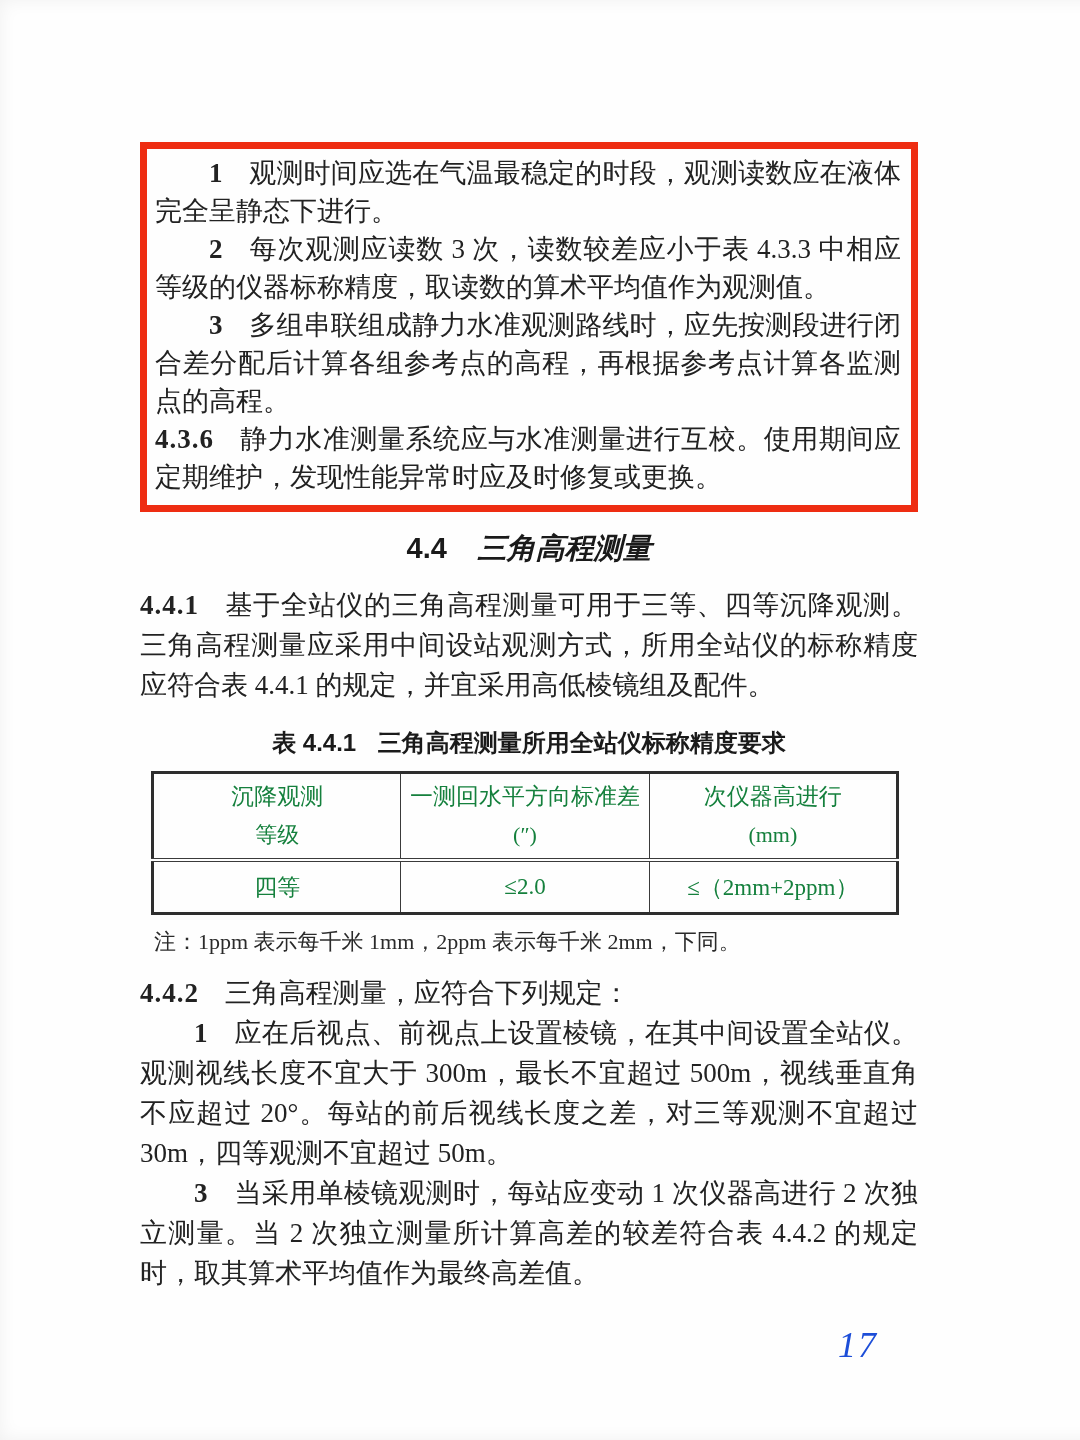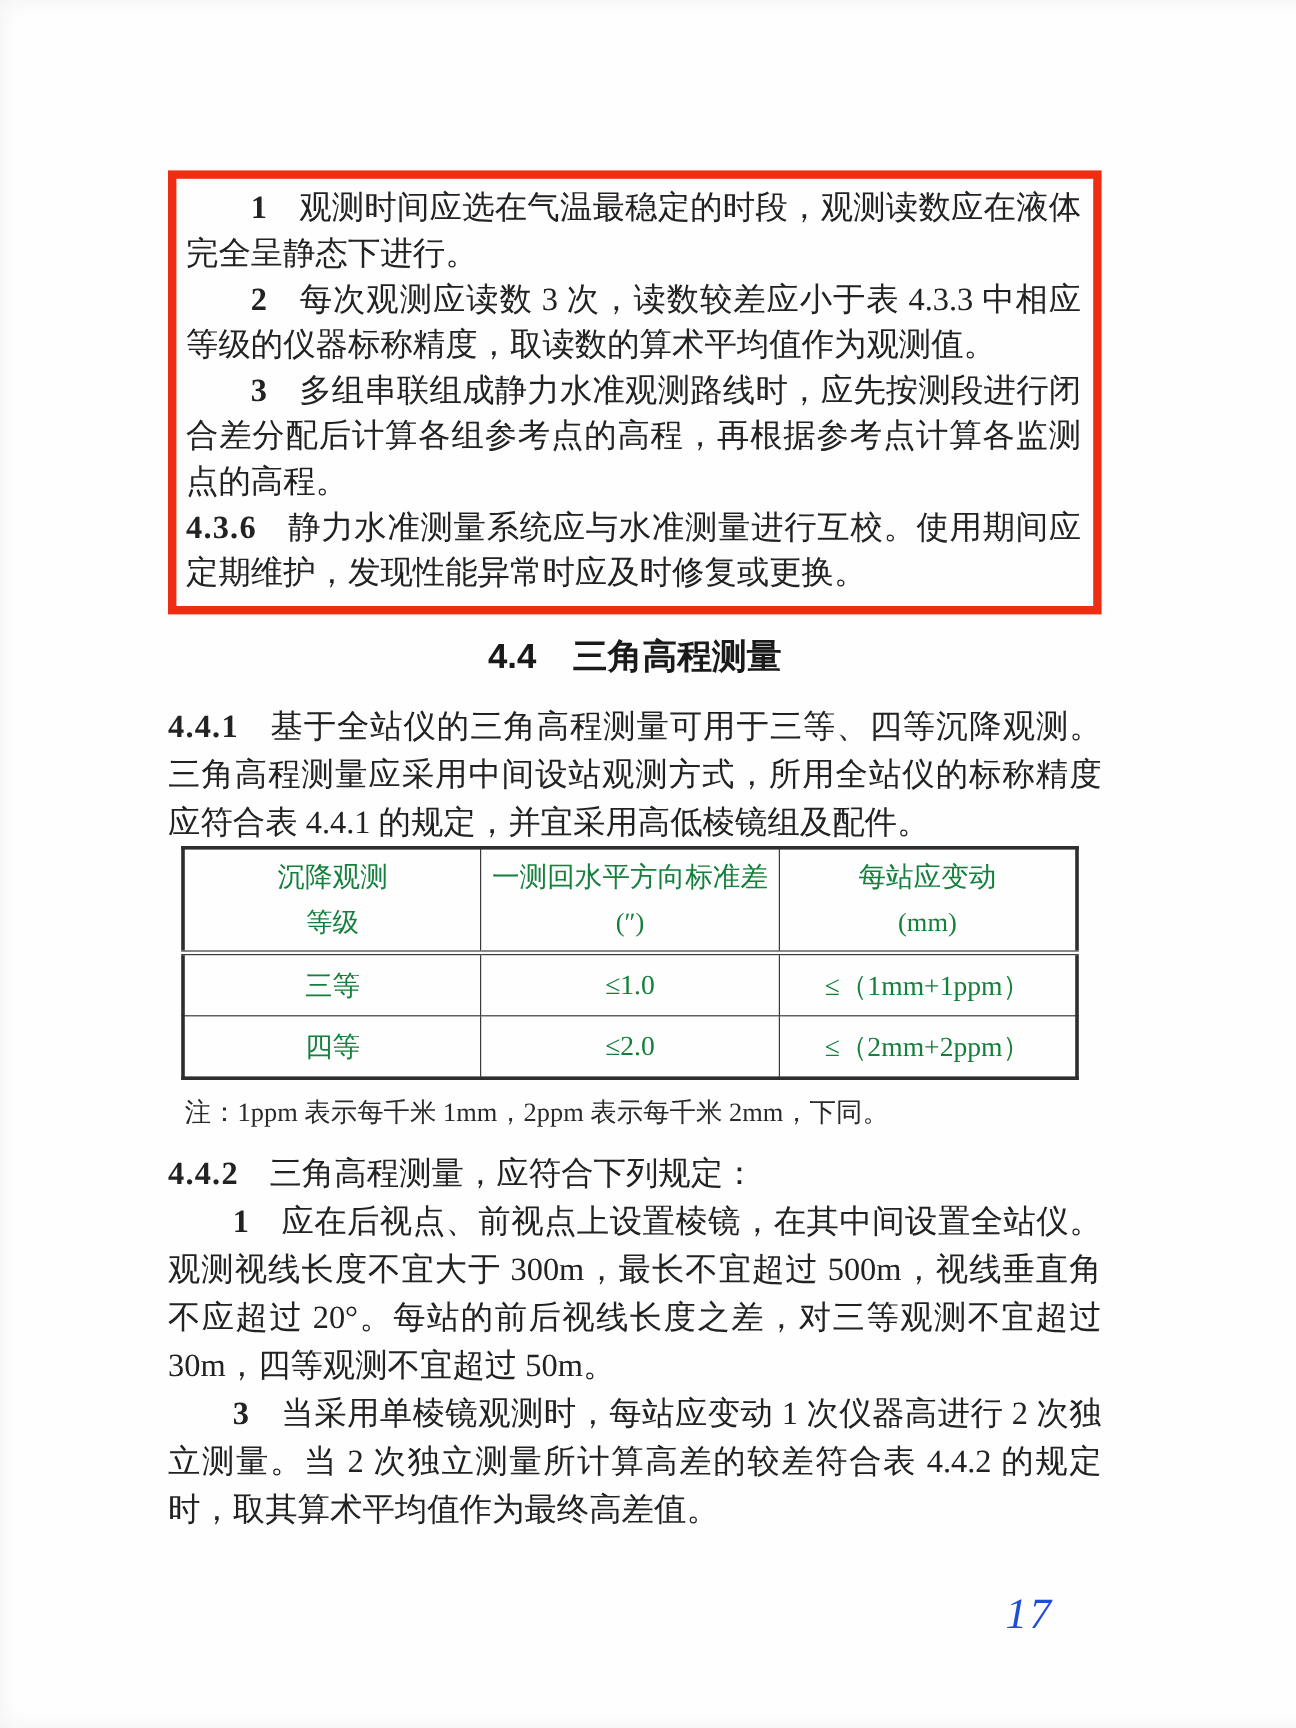--- a/index.html
+++ b/index.html
@@ -51,21 +51,21 @@
   .clause { margin-top: 16px !important; }
   .section-heading {
     margin: 15px 0 4px 0;
     font-family: "Liberation Sans", "DejaVu Sans", sans-serif;
     font-size: 29px;
     font-weight: bold;
     text-align: center;
     color: #1a1a1a;
     line-height: 42px;
   }
-  .heading-title-gap { margin-left: 1.05em; }
+  .heading-title-gap { margin-left: 1.05em; font-style: italic; }
   .table-caption {
     margin: 22px 0 12px 0;
     font-family: "Liberation Sans", "DejaVu Sans", sans-serif;
     font-size: 24px;
     font-weight: bold;
     text-align: center;
     color: #1a1a1a;
   }
   .caption-gap { margin-left: 0.9em; }
   table.spec-table {
@@ -130,44 +130,42 @@
     </div>
 
     <h2 class="section-heading">
       <span>4.4</span><span class="heading-title-gap">三角高程测量</span>
     </h2>
 
     <p class="body-para clause">
       <span class="num-lead">4.4.1</span><span>基于全站仪的三角高程测量可用于三等、四等沉降观测。三角高程测量应采用中间设站观测方式，所用全站仪的标称精度应符合表 4.4.1 的规定，并宜采用高低棱镜组及配件。</span>
     </p>
 
+    <div class="table-caption">
+      <span>表 4.4.1</span><span class="caption-gap">三角高程测量所用全站仪标称精度要求</span>
+    </div>
 
     <table class="spec-table">
       <thead>
         <tr>
           <th>
             <span>沉降观测</span>
             <span class="h-line2">等级</span>
           </th>
           <th>
             <span>一测回水平方向标准差</span>
             <span class="h-line2">(″)</span>
           </th>
           <th>
-            <span>每站应变动</span>
+            <span>次仪器高进行</span>
             <span class="h-line2">(mm)</span>
           </th>
         </tr>
       </thead>
       <tbody>
-        <tr>
-          <td>三等</td>
-          <td>≤1.0</td>
-          <td>≤（1mm+1ppm）</td>
-        </tr>
         <tr>
           <td>四等</td>
           <td>≤2.0</td>
           <td>≤（2mm+2ppm）</td>
         </tr>
       </tbody>
     </table>
 
     <p class="table-note">注：1ppm 表示每千米 1mm，2ppm 表示每千米 2mm，下同。</p>
 

